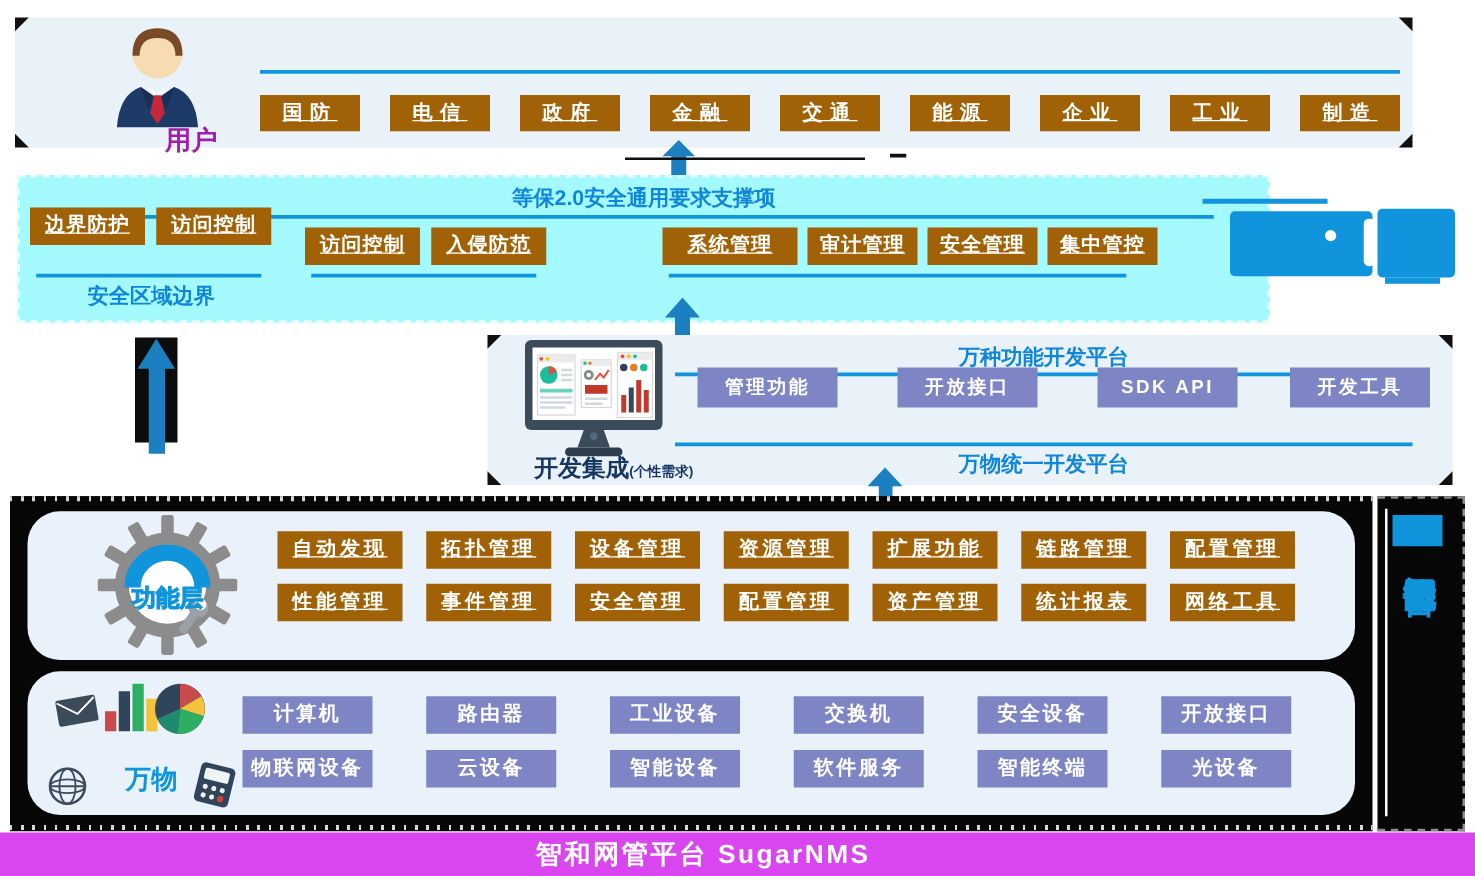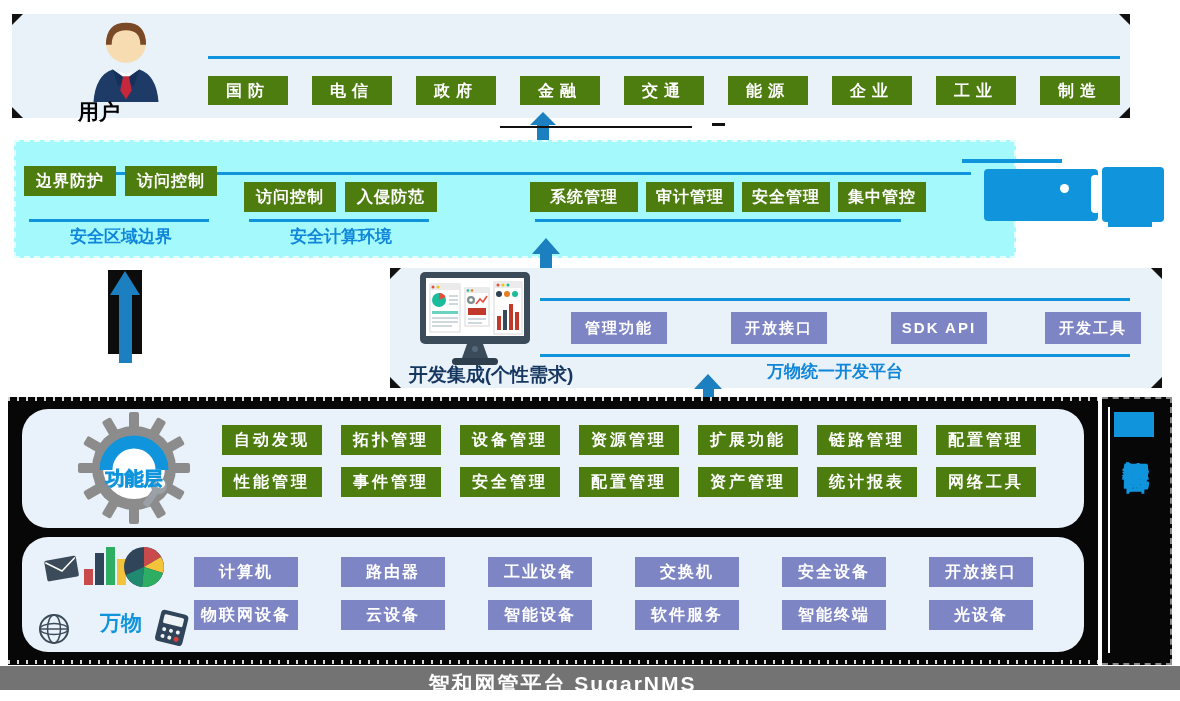--- a/index.html
+++ b/index.html
@@ -12,26 +12,26 @@
   .corner{position:absolute;width:0;height:0;}
   .c-tl{left:0;top:0;border-top:11px solid #111;border-right:11px solid transparent;}
   .c-tr{right:0;top:0;border-top:11px solid #111;border-left:11px solid transparent;}
   .c-bl{left:0;bottom:0;border-bottom:11px solid #111;border-right:11px solid transparent;}
   .c-br{right:0;bottom:0;border-bottom:11px solid #111;border-left:11px solid transparent;}
 
   .blue-title{color:#0f86d9;font-weight:bold;font-size:17px;text-align:center;}
   .blue-line{position:absolute;height:3px;background:#1095dc;}
 
   .chip{position:relative;color:#fff;font-weight:bold;font-size:16px;text-align:center;white-space:nowrap;}
-  .chip-blue{background:#4d7c0f;}
+  .chip-blue{background:#a16207;text-decoration:underline;}
   .chip-purple{background:#7e85c4;}
 
   
   .sec1{left:12px;top:14px;width:1118px;height:104px;background:#e9f1f9;border-radius:6px;}
-  .user-label{position:absolute;left:66px;top:84px;width:96px;text-align:left;color:#000000;font-weight:bold;font-size:21px;}
+  .user-label{position:absolute;left:66px;top:84px;width:96px;text-align:right;color:#a21caf;font-weight:bold;font-size:21px;}
   .s1-chips{position:absolute;left:196px;top:62px;width:912px;display:flex;justify-content:space-between;}
   .s1-chips .chip{width:80px;height:29px;line-height:29px;letter-spacing:6px;}
 
   
   .arr-head{position:absolute;width:0;height:0;}
   .arr-stem{position:absolute;background:#1b7fc0;}
 
   
   .art{position:absolute;background:#1095dc;}
   .art-black{position:absolute;background:#101010;}
@@ -40,41 +40,41 @@
   
   .sec2{left:14px;top:140px;width:1002px;height:118px;background:#a4f9fd;border:2px dashed #e2feff;box-sizing:border-box;}
   .s2-group{position:absolute;display:flex;gap:9px;}
   .s2-group .chip{height:30px;line-height:30px;letter-spacing:1px;}
   .g-label{position:absolute;color:#0f86d9;font-weight:bold;font-size:17px;text-align:center;}
 
   
   .sec3{left:390px;top:268px;width:772px;height:120px;background:#e9f1f9;border-radius:8px;}
   .dev-label{position:absolute;left:6px;top:94px;width:190px;text-align:center;color:#15365f;white-space:nowrap;}
   .dev-label .b{font-weight:bold;font-size:19px;}
-  .dev-label .s{font-size:19px;font-weight:bold;}
-  .sec3 .chip-purple{position:absolute;top:44px;width:96px;height:32px;line-height:32px;font-size:15px;letter-spacing:2px;margin-left:13px;}
+  .dev-label .s{font-size:11px;font-weight:bold;}
+  .sec3 .chip-purple{position:absolute;top:26px;width:112px;height:32px;line-height:32px;font-size:15px;letter-spacing:2px;}
 
   
   .black-main{position:absolute;left:8px;top:397px;width:1090px;height:268px;background:#070707;}
   .dash-h{position:absolute;left:0;right:0;height:4px;background:repeating-linear-gradient(90deg,#d8d8d8 0 2px,#070707 2px 9px);}
   .inner-panel{position:absolute;left:14px;width:1062px;background:#e9f2fa;border-radius:26px;}
   .fn-row{position:absolute;left:200px;display:flex;gap:19px;}
   .fn-row .chip{width:100px;height:30px;line-height:30px;letter-spacing:3px;}
   .tg-row{position:absolute;left:172px;display:flex;gap:43px;}
   .tg-row .chip{width:104px;height:30px;line-height:30px;letter-spacing:2px;}
   .wuwu{position:absolute;left:64px;top:72px;width:70px;text-align:center;color:#1095dc;font-weight:bold;font-size:21px;}
 
   
   .side-strip{position:absolute;left:1102px;top:397px;width:70px;height:268px;background:#070707;border-top:2px dashed #8b8b8b;border-right:2px dashed #8b8b8b;border-bottom:2px dashed #8b8b8b;box-sizing:border-box;}
   .strip-white{position:absolute;left:6px;top:8px;width:2px;height:246px;background:#fff;}
   .strip-square{position:absolute;left:12px;top:13px;width:40px;height:25px;background:#1095dc;}
   .vtext{position:absolute;left:16px;top:40px;writing-mode:vertical-rl;text-orientation:upright;font-size:27px;font-weight:bold;color:#1095dc;letter-spacing:1px;line-height:1.25;}
 
   
-  .bottom-bar{position:absolute;left:0;top:666px;width:1180px;height:24px;background:#737373;}
+  .bottom-bar{position:absolute;left:0;top:666px;width:1180px;height:35px;background:#d946ef;}
   .bottom-bar div{line-height:35px;text-align:center;color:#fff;font-weight:bold;font-size:21px;letter-spacing:2px;padding-right:55px;}
 </style>
 </head>
 <body>
 
 <div class="canvas">
 
   <section class="panel sec1">
     <span class="corner c-tl"></span>
     <span class="corner c-tr"></span>
@@ -106,35 +106,35 @@
       <span class="chip chip-blue">制造</span>
     </div>
   </section>
 
   <div class="arr-head" style="left:530px;top:112px;border-left:13px solid transparent;border-right:13px solid transparent;border-bottom:13px solid #1b7fc0;"></div>
   <div class="arr-stem" style="left:537px;top:124px;width:12px;height:16px;"></div>
   <div class="art-black" style="left:500px;top:126px;width:192px;height:2px;"></div>
   <div class="art-black" style="left:712px;top:123px;width:13px;height:3px;"></div>
 
   <section class="abs sec2">
+    <div class="abs blue-title" style="left:0;top:5px;width:100%;">等保2.0安全通用要求支撑项</div>
     <div class="blue-line" style="left:11px;top:30px;width:944px;"></div>
 
     <div class="s2-group" style="left:8px;top:24px;">
       <span class="chip chip-blue" style="width:92px;">边界防护</span>
       <span class="chip chip-blue" style="width:92px;">访问控制</span>
     </div>
     <div class="blue-line" style="left:13px;top:77px;width:180px;"></div>
     <div class="g-label" style="left:8px;top:83px;width:194px;">安全区域边界</div>
 
     <div class="s2-group" style="left:228px;top:40px;">
       <span class="chip chip-blue" style="width:92px;">访问控制</span>
       <span class="chip chip-blue" style="width:92px;">入侵防范</span>
     </div>
     <div class="blue-line" style="left:233px;top:77px;width:180px;"></div>
-    <div class="g-label" style="left:228px;top:83px;width:194px;">安全计算环境</div>
 
     <div class="s2-group" style="left:514px;top:40px;gap:8px;">
       <span class="chip chip-blue" style="width:108px;">系统管理</span>
       <span class="chip chip-blue" style="width:88px;">审计管理</span>
       <span class="chip chip-blue" style="width:88px;">安全管理</span>
       <span class="chip chip-blue" style="width:88px;">集中管控</span>
     </div>
     <div class="blue-line" style="left:519px;top:77px;width:366px;"></div>
   </section>
 
@@ -201,20 +201,21 @@
         <rect x="9" y="28" width="4" height="20" fill="#34495e"></rect>
         <rect x="15" y="22" width="4" height="26" fill="#c0392b"></rect>
         <rect x="21" y="30" width="4" height="18" fill="#c0392b"></rect>
       </g>
       <path d="M53 72 h16 l5 14 h-26 z" fill="#3c4b5a"></path>
       <circle cx="61" cy="77" r="3" fill="#55687a"></circle>
       <rect x="38" y="86" width="46" height="7" rx="3.5" fill="#2f3e4c"></rect>
     </svg>
     <div class="dev-label"><span class="b">开发集成</span><span class="s">(个性需求)</span></div>
 
+    <div class="abs blue-title" style="left:150px;top:6px;width:590px;">万种功能开发平台</div>
     <div class="blue-line" style="left:150px;top:30px;width:590px;"></div>
 
     <span class="chip chip-purple" style="left:168px;">管理功能</span>
     <span class="chip chip-purple" style="left:328px;">开放接口</span>
     <span class="chip chip-purple" style="left:488px;">SDK API</span>
     <span class="chip chip-purple" style="left:642px;">开发工具</span>
 
     <div class="blue-line" style="left:150px;top:86px;width:590px;"></div>
     <div class="abs blue-title" style="left:150px;top:92px;width:590px;">万物统一开发平台</div>
   </section>

